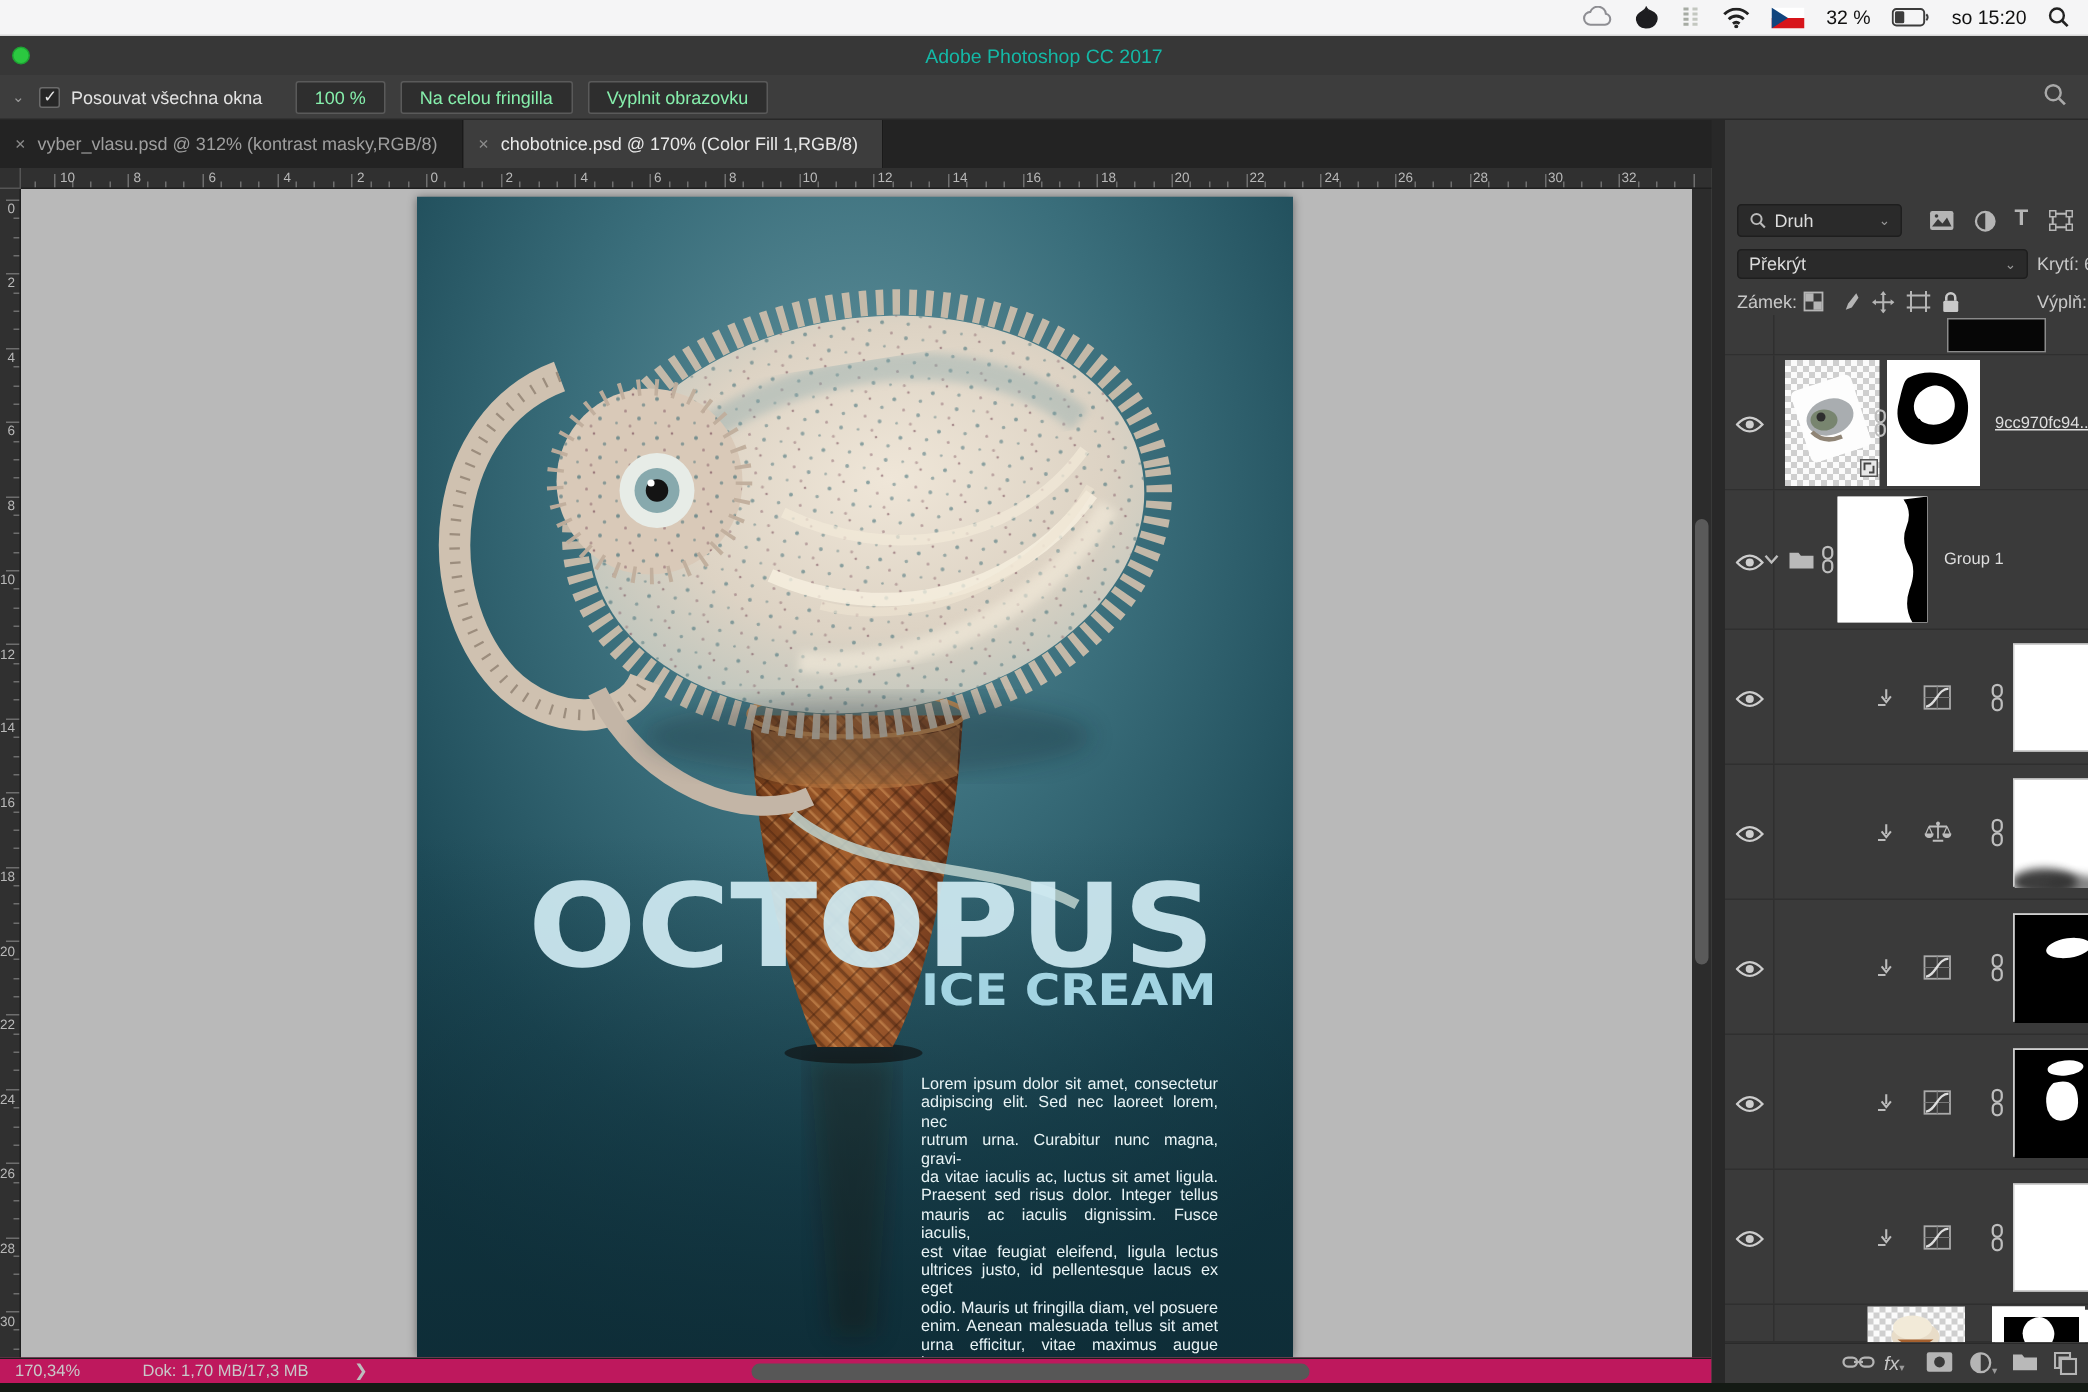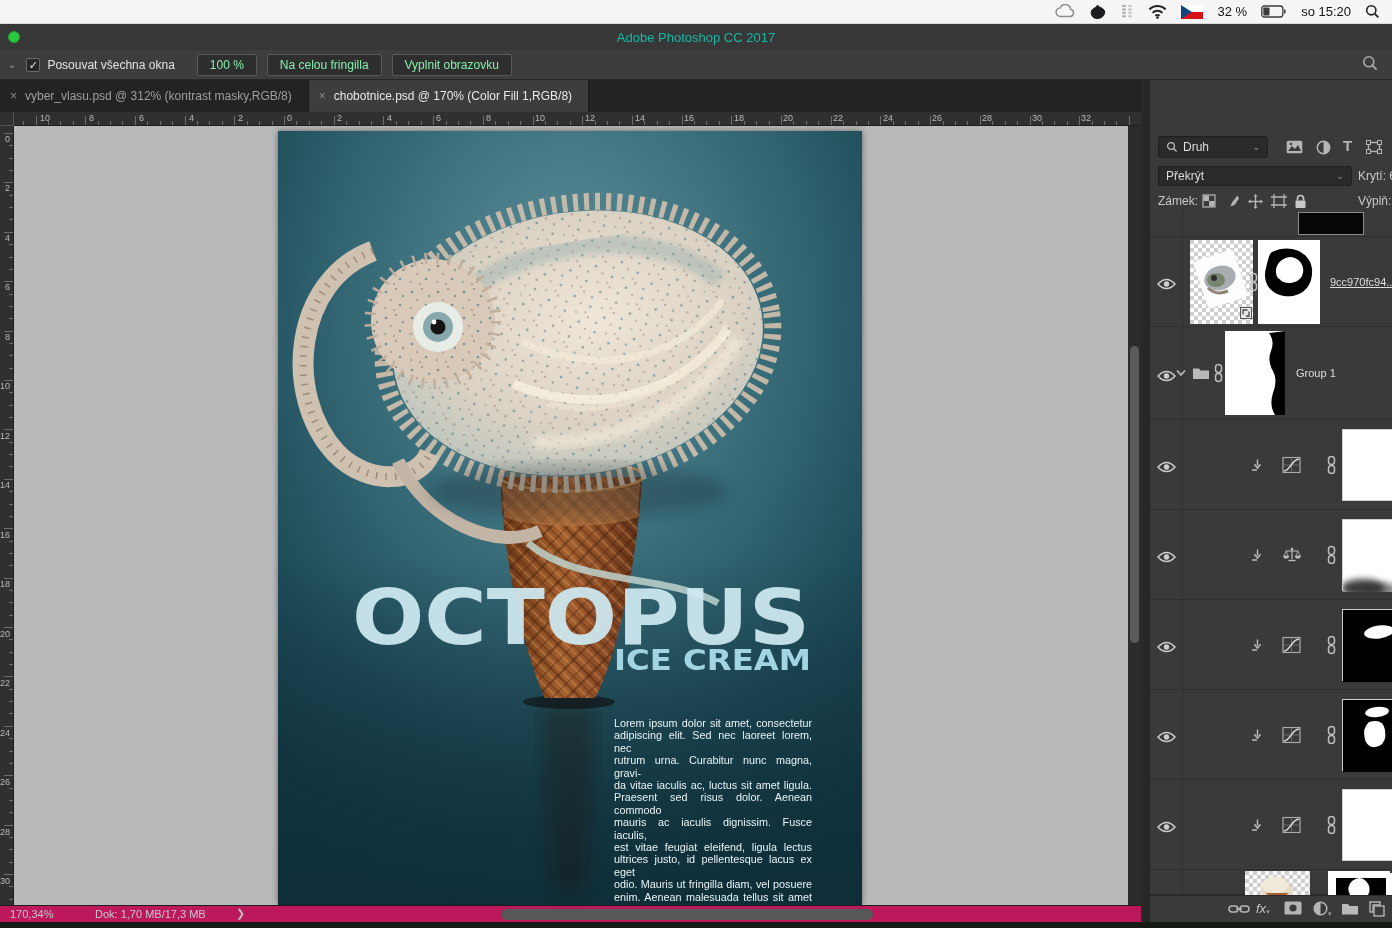--- a/index.html
+++ b/index.html
@@ -470,21 +470,21 @@
         </g>
 
         <text x="74" y="513" textLength="458" lengthAdjust="spacingAndGlyphs" font-family="DejaVu Sans, sans-serif" font-weight="bold" font-size="77" fill="#cfeaf2" opacity="0.93">OCTOPUS</text>
         <text x="336" y="539" textLength="197" lengthAdjust="spacingAndGlyphs" font-family="DejaVu Sans, sans-serif" font-weight="bold" font-size="29" fill="#aadcea" opacity="0.95">ICE CREAM</text>
       </svg>
       <div class="poster-body" id="poster-body">
           <div>Lorem ipsum dolor sit amet, consectetur</div>
           <div>adipiscing elit. Sed nec laoreet lorem, nec</div>
           <div>rutrum urna. Curabitur nunc magna, gravi-</div>
           <div>da vitae iaculis ac, luctus sit amet ligula.</div>
-          <div>Praesent sed risus dolor. Aenean commodo</div>
+          <div>Praesent sed risus dolor. Integer tellus</div>
           <div>mauris ac iaculis dignissim. Fusce iaculis,</div>
           <div>est vitae feugiat eleifend, ligula lectus</div>
           <div>ultrices justo, id pellentesque lacus ex eget</div>
           <div>odio. Mauris ut fringilla diam, vel posuere</div>
           <div>enim. Aenean malesuada tellus sit amet</div>
           <div>urna efficitur, vitae maximus augue imper-</div>
         </div>
     </div>
   </div>
 

